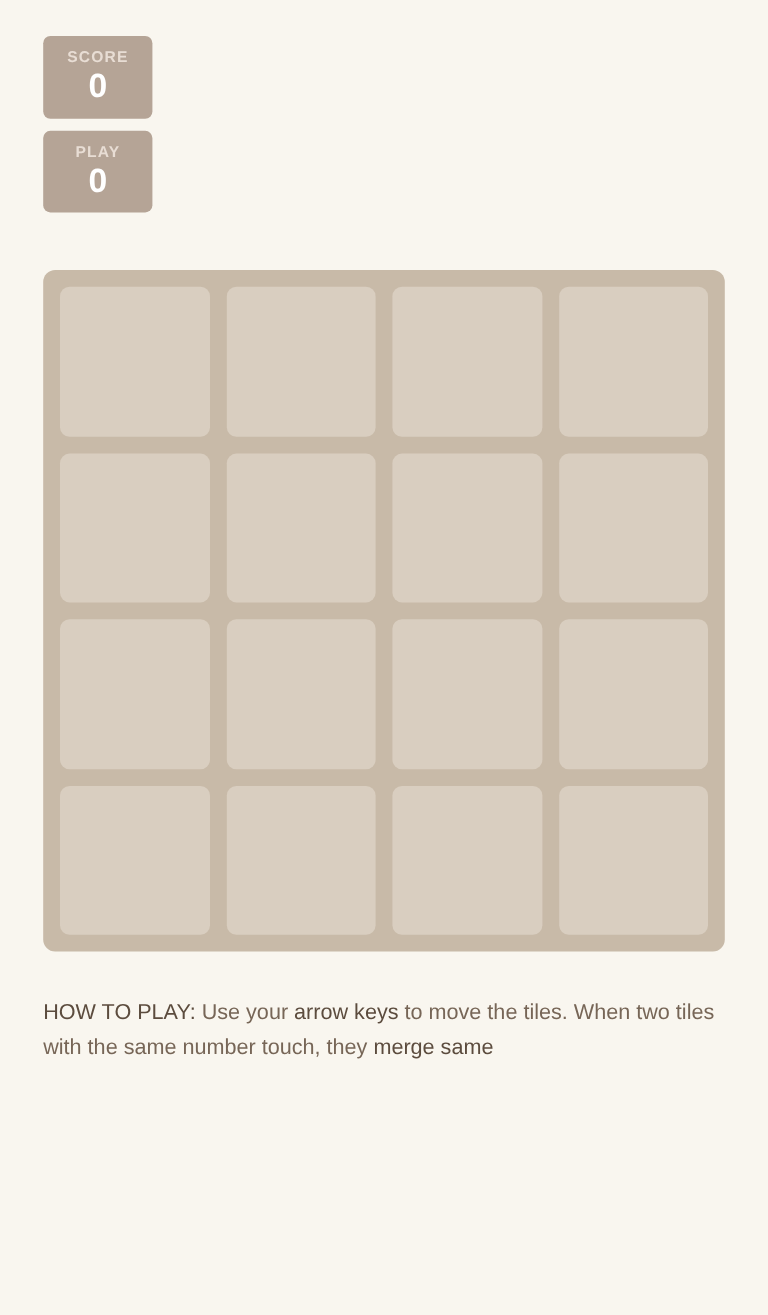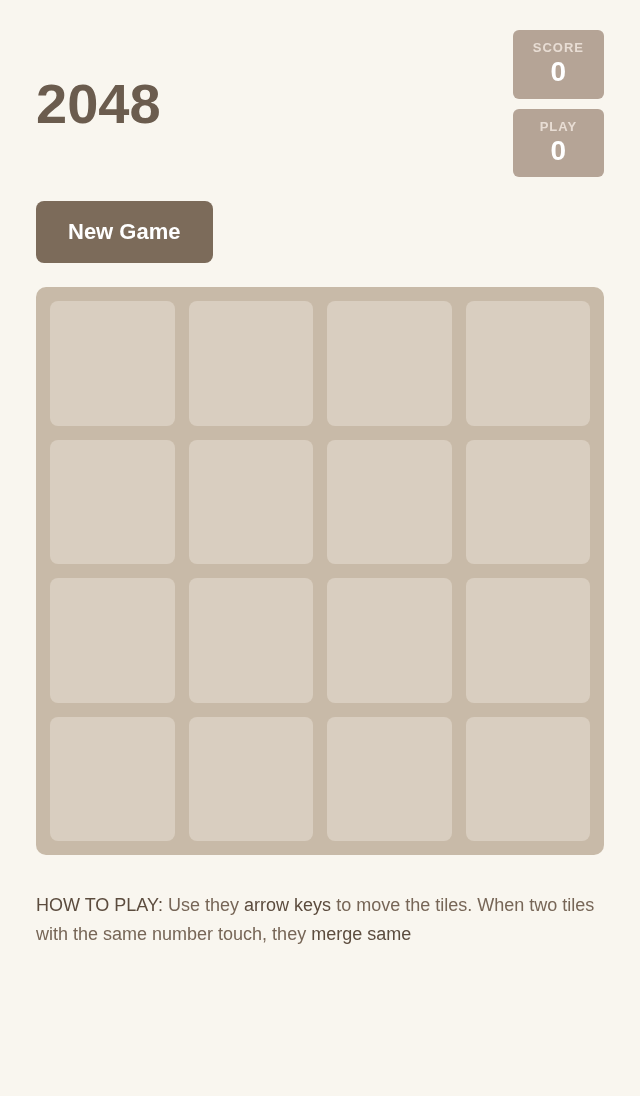--- a/index.html
+++ b/index.html
@@ -117,35 +117,33 @@
 
     .how-to-play strong {
       font-weight: 400;
       color: #5c4c3e;
     }
   </style>
 </head>
 <body>
 
 <div class="header">
-  <span class="title">2048</span>
   <div class="score-container">
     <div class="score-box">
       <div class="score-label">SCORE</div>
       <div class="score-value">0</div>
     </div>
     <div class="score-box">
       <div class="score-label">PLAY</div>
       <div class="score-value">0</div>
     </div>
   </div>
 </div>
 
 <div class="subheader">
-  <button class="new-game-btn">New Game</button>
 </div>
 
 <div class="game-board-wrapper">
   <div class="game-board">
     <div class="tile"></div>
     <div class="tile"></div>
     <div class="tile"></div>
     <div class="tile"></div>
     <div class="tile"></div>
     <div class="tile"></div>
@@ -156,14 +154,14 @@
     <div class="tile"></div>
     <div class="tile"></div>
     <div class="tile"></div>
     <div class="tile"></div>
     <div class="tile"></div>
     <div class="tile"></div>
   </div>
 </div>
 
 <div class="how-to-play">
-  <strong>HOW TO PLAY:</strong><span> Use they </span><strong>arrow keys</strong><span> to move the tiles. When two tiles with the same number touch, they </span><strong>merge same</strong>
+  <strong>HOW TO PLAY:</strong><span> Use your </span><strong>arrow keys</strong><span> to move the tiles. When two tiles with the same number touch, they </span><strong>merge same</strong>
 </div>
 
 </body></html>

